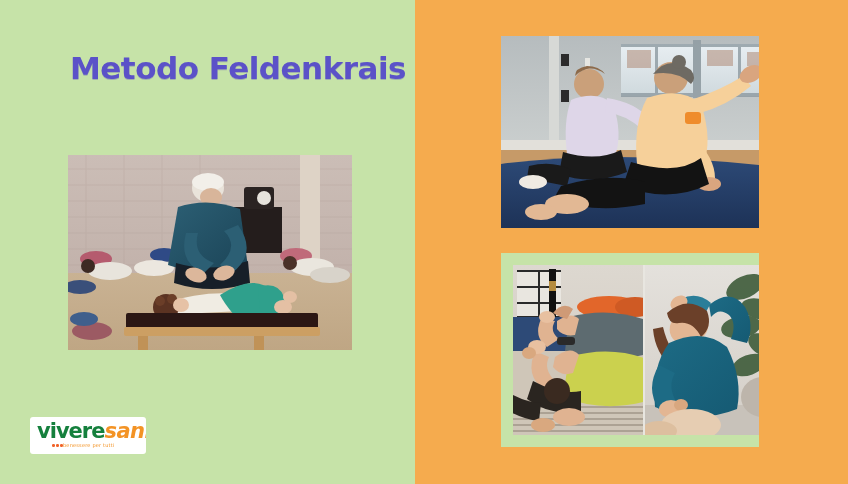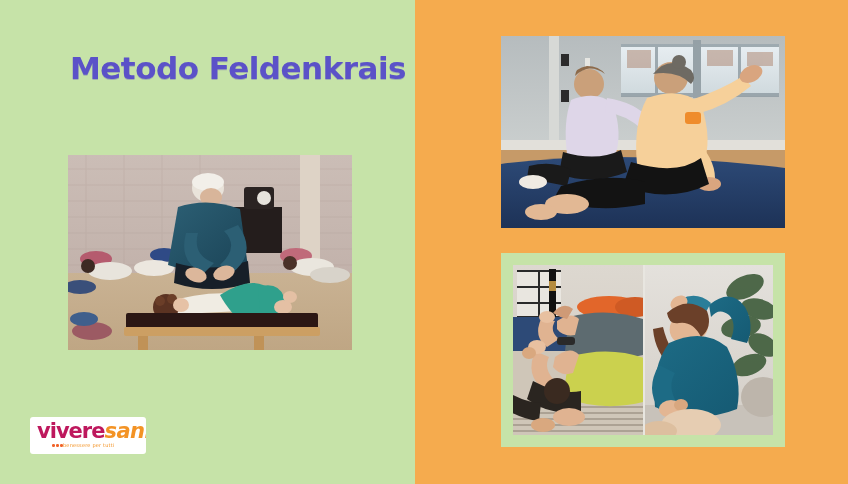--- a/index.html
+++ b/index.html
@@ -1,21 +1,21 @@
 <!DOCTYPE html>
 <html><head>
 <meta charset="utf-8">
 <style>
   html,body{margin:0;padding:0;}
   body{
     width:848px;height:484px;overflow:hidden;
     font-family:"Liberation Sans",sans-serif;
     background:#f5ab4e;
   }
-  .slide{position:relative;width:848px;height:484px;overflow:hidden;}
+  .slide{position:relative;width:759px;height:484px;overflow:hidden;}
 
   .panel-left{
     position:absolute;left:0;top:0;width:415px;height:484px;
     background:#c6e3a8;
   }
   .panel-right{
     position:absolute;left:415px;top:0;width:433px;height:484px;
     background:#f5ab4e;
   }
 
@@ -37,21 +37,21 @@
     width:116px;height:37px;
     background:#ffffff;border-radius:3px;
     overflow:hidden;
   }
   .logo-word{
     position:absolute;left:7px;top:3px;
     font-family:"DejaVu Sans",sans-serif;
     font-size:21px;line-height:23px;font-weight:bold;
     white-space:nowrap;
   }
-  .logo-vivere{color:#be185d;letter-spacing:-1px;}
+  .logo-vivere{color:#15803d;letter-spacing:-1px;}
   .logo-sani{color:#f39325;font-style:italic;letter-spacing:-0.5px;}
   .logo-tag{
     position:absolute;left:33px;top:25px;
     font-family:"DejaVu Sans",sans-serif;
     font-size:5px;line-height:7px;
     color:#f39325;white-space:nowrap;
     letter-spacing:.2px;
   }
   .logo-dots{
     position:absolute;left:22px;top:27px;

